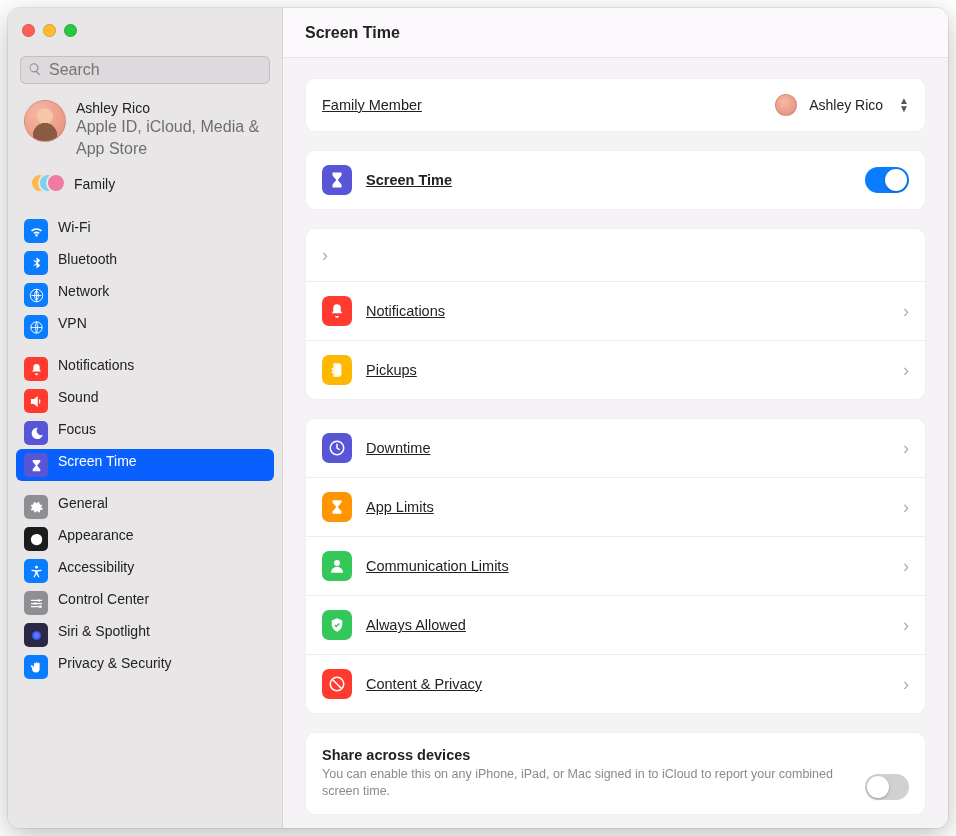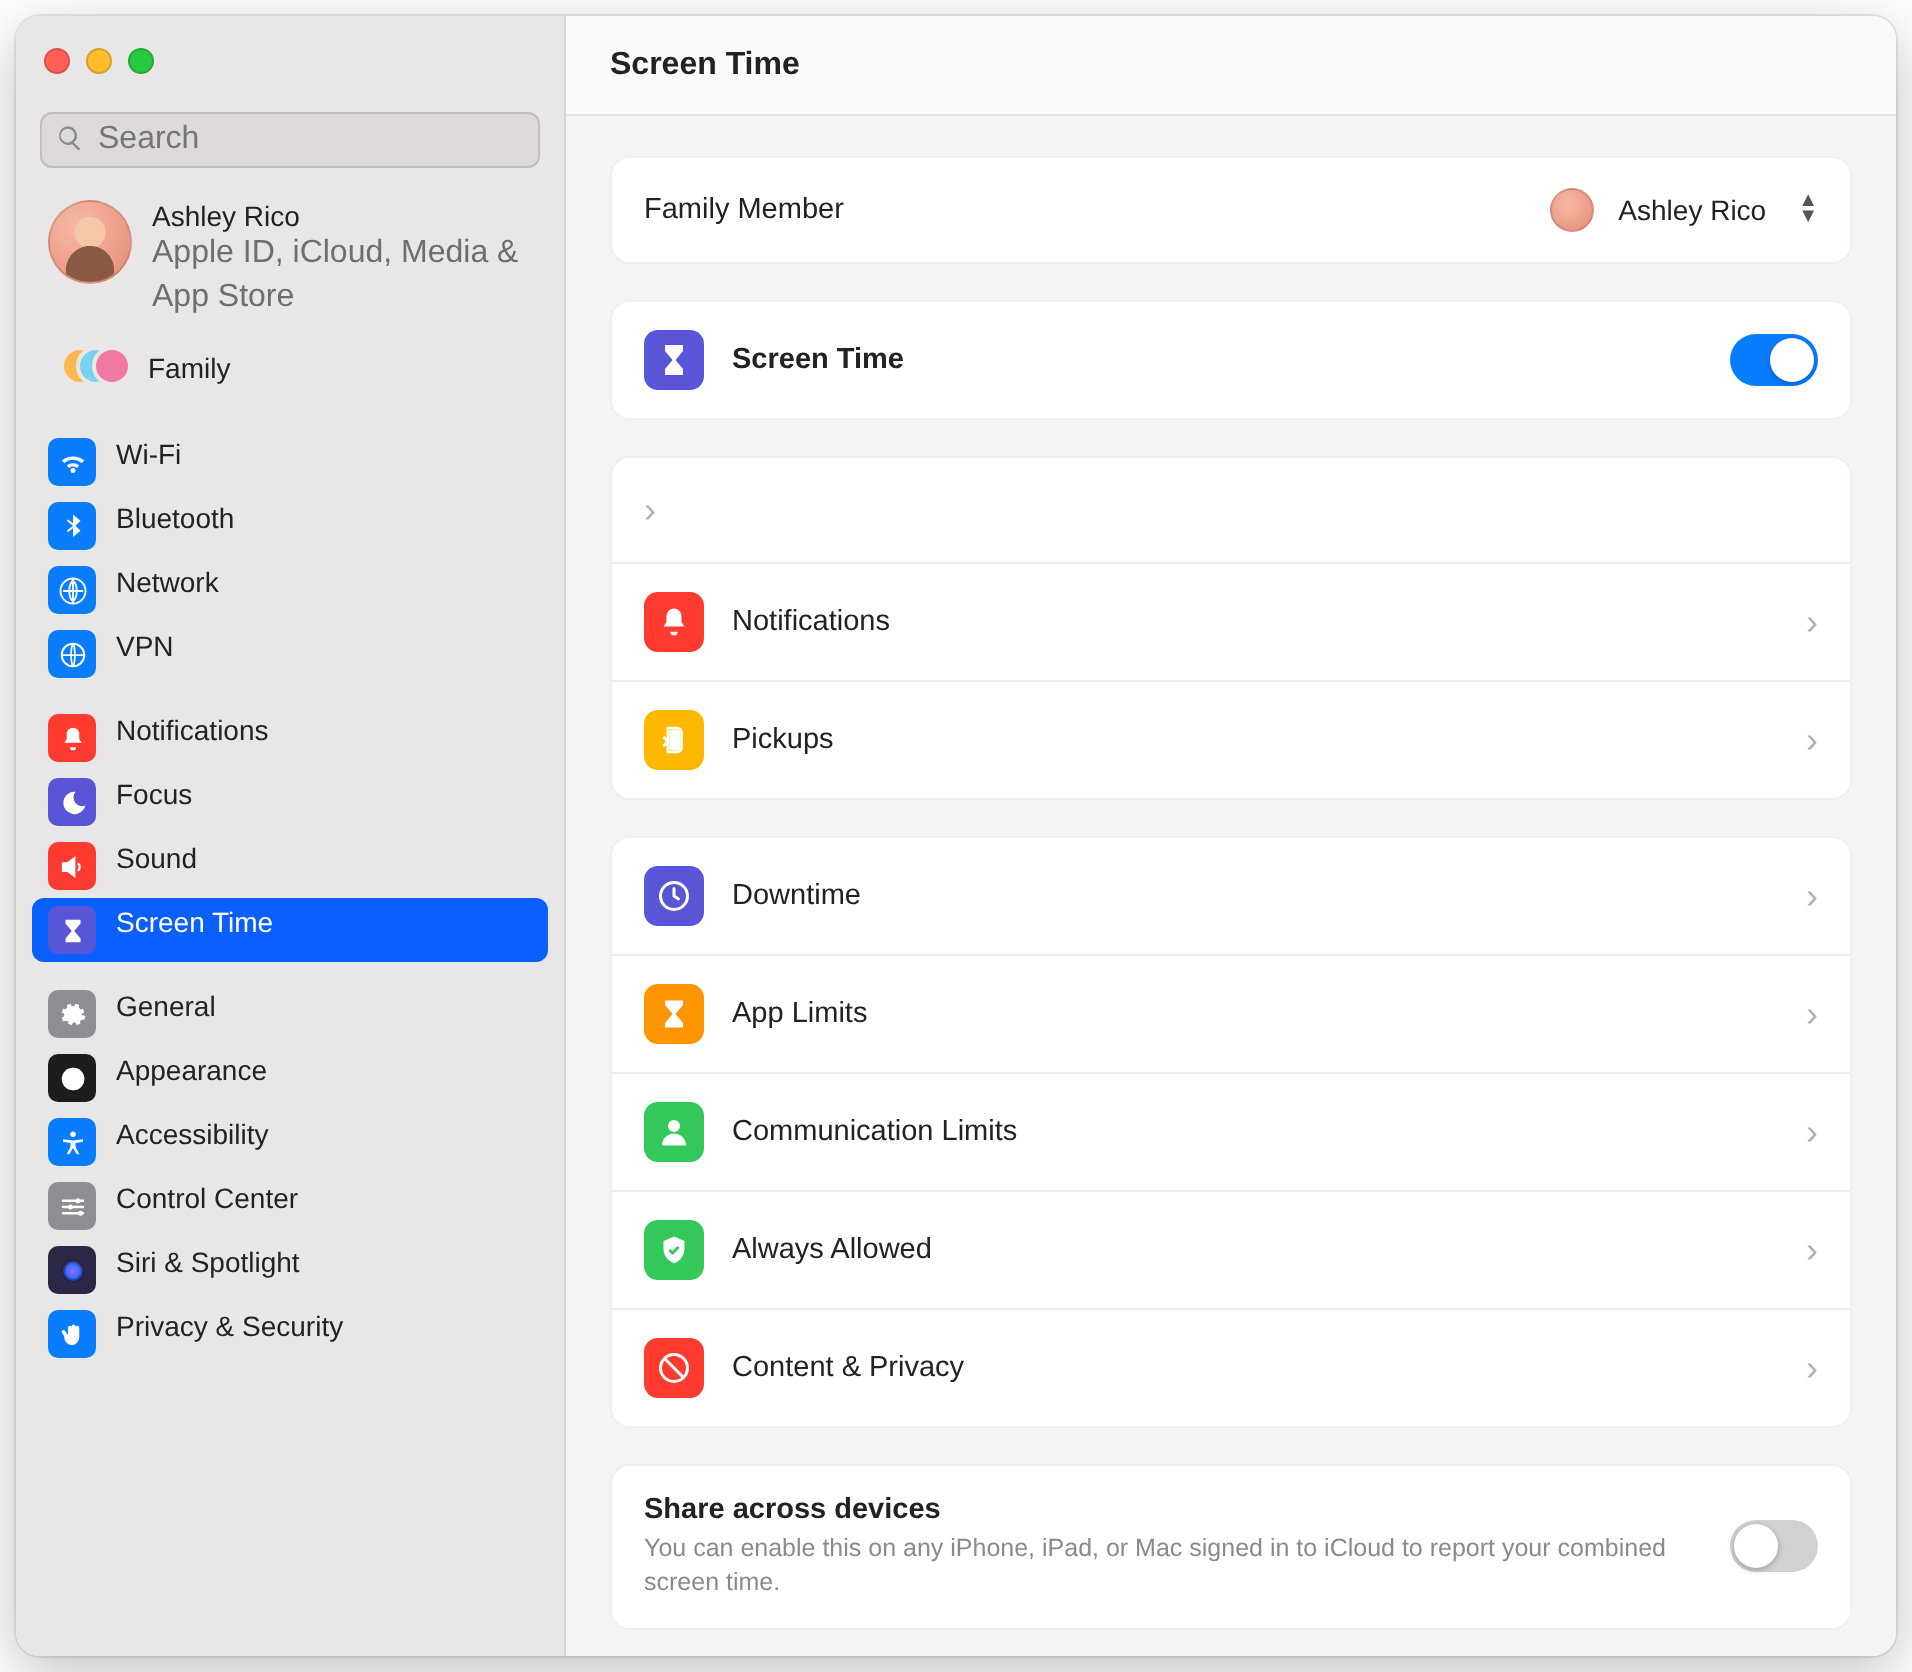--- a/index.html
+++ b/index.html
@@ -135,21 +135,21 @@
     border-radius: 10px;
     margin-bottom: 18px;
   }
   .row {
     display: flex; align-items: center;
     padding: 14px 16px;
     gap: 12px;
     min-height: 52px;
   }
   .row + .row { border-top: 1px solid rgba(0,0,0,0.07); }
-  .row-label { font-size: 14.5px; color: #222; flex: 1; }
+  .row-label { font-size: 14.5px; color: #222; flex: 1; text-decoration: underline; }
   .row-label.bold { font-weight: 600; }
   .row-sub { font-size: 12.5px; color: #8a8a8e; margin-top: 3px; line-height:1.35; }
   .row .left { display:flex; align-items:center; gap:14px; flex:1; }
   .row-icon {
     width: 30px; height: 30px; border-radius: 7px;
     display:flex; align-items:center; justify-content:center;
     flex-shrink:0;
   }
   .row-icon svg { width: 18px; height: 18px; fill: #fff; }
   .chev { color: #b0b0b4; font-size: 18px; }
@@ -166,21 +166,21 @@
     transition: background .15s;
   }
   .toggle.on { background: #0a7dff; }
   .toggle .knob {
     position: absolute; top: 2px; width: 22px; height: 22px;
     border-radius: 50%; background: #fff; box-shadow: 0 1px 3px rgba(0,0,0,0.25);
   }
   .toggle.on .knob { right: 2px; }
   .toggle.off .knob { left: 2px; }
   .footer-card { padding: 14px 16px; }
-  .footer-flex { display:flex; align-items:center; }
+  .footer-flex { display:flex; align-items:flex-end; }
   .footer-text { flex:1; }
   .footer-title { font-size: 14.5px; font-weight: 600; color: #222; }
 </style>
 </head>
 <body>
 
 <div class="window">
 
   <div class="sidebar">
     <div class="titlebar">
@@ -248,34 +248,34 @@
           <div class="section">
             <div class="sb-item">
               <div class="sb-icon" style="background: rgb(255, 59, 48);">
                 <svg viewBox="0 0 24 24">
                   <use href="#i-bell"></use>
                 </svg>
               </div>
               <div class="sb-label">Notifications</div>
             </div>
             <div class="sb-item">
+              <div class="sb-icon" style="background: rgb(255, 59, 48);">
+                <svg viewBox="0 0 24 24">
+                  <use href="#i-speaker"></use>
+                </svg>
+              </div>
+              <div class="sb-label">Sound</div>
+            </div>
+            <div class="sb-item">
               <div class="sb-icon" style="background: rgb(88, 86, 214);">
                 <svg viewBox="0 0 24 24">
                   <use href="#i-moon"></use>
                 </svg>
               </div>
               <div class="sb-label">Focus</div>
-            </div>
-            <div class="sb-item">
-              <div class="sb-icon" style="background: rgb(255, 59, 48);">
-                <svg viewBox="0 0 24 24">
-                  <use href="#i-speaker"></use>
-                </svg>
-              </div>
-              <div class="sb-label">Sound</div>
             </div>
             <div class="sb-item selected">
               <div class="sb-icon" style="background: rgb(88, 86, 214);">
                 <svg viewBox="0 0 24 24">
                   <use href="#i-hourglass"></use>
                 </svg>
               </div>
               <div class="sb-label">Screen Time</div>
             </div>
           </div>

